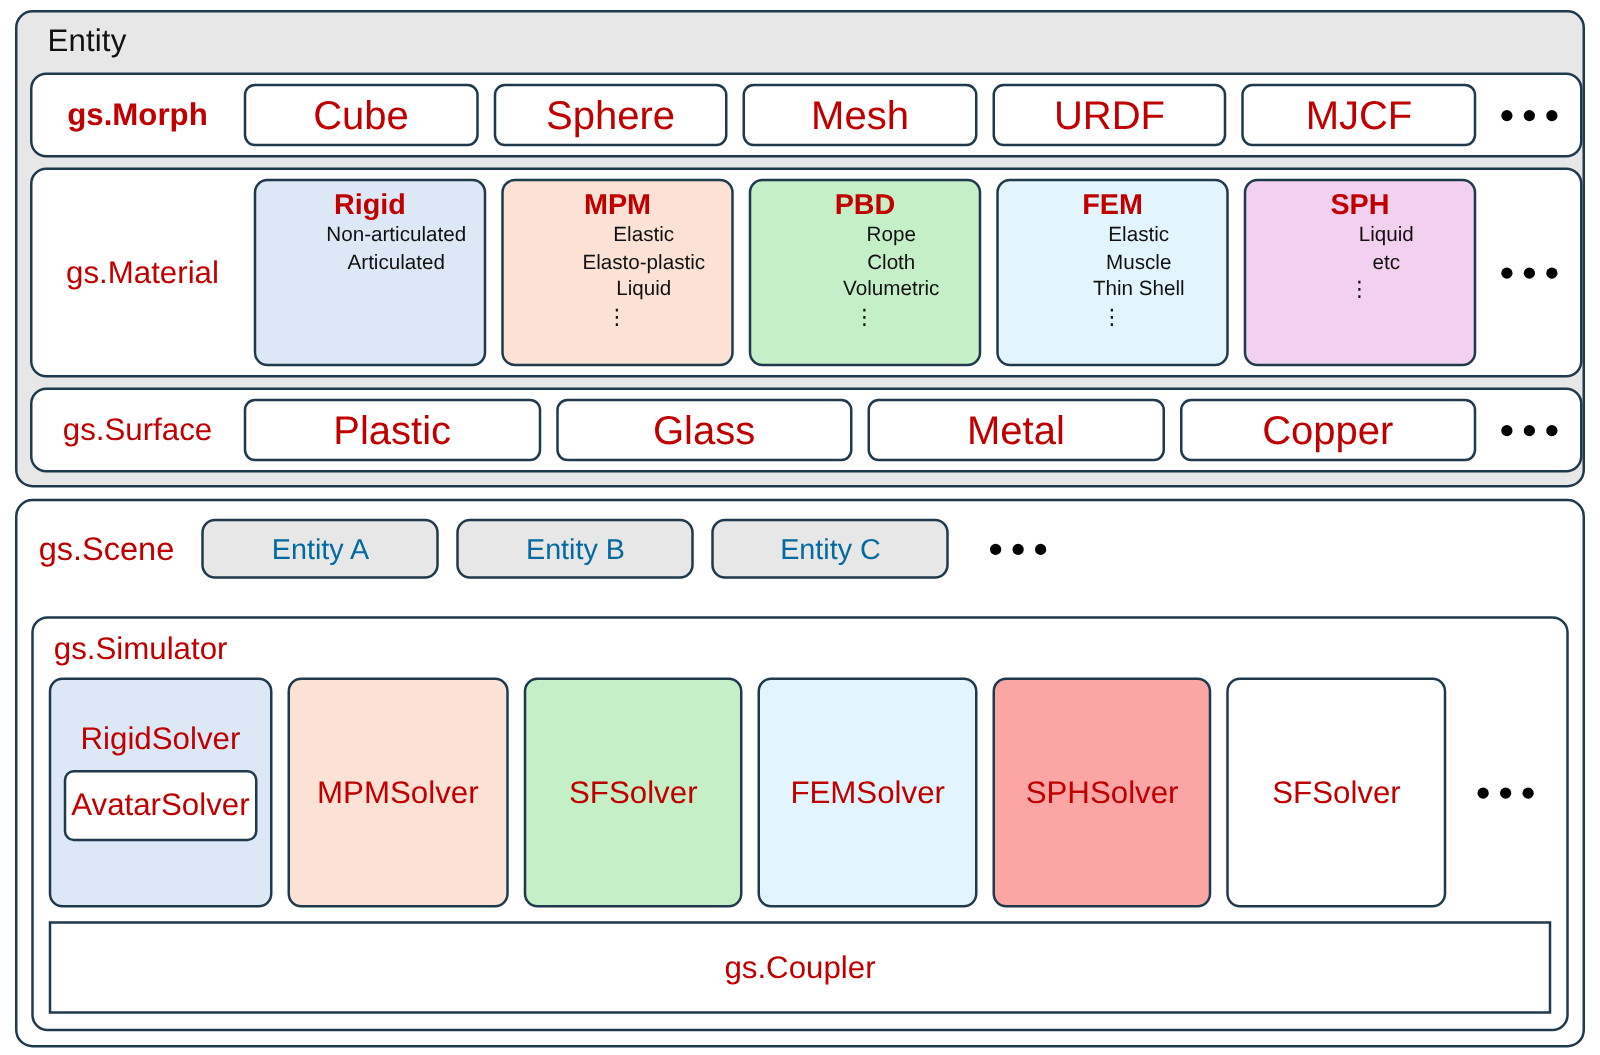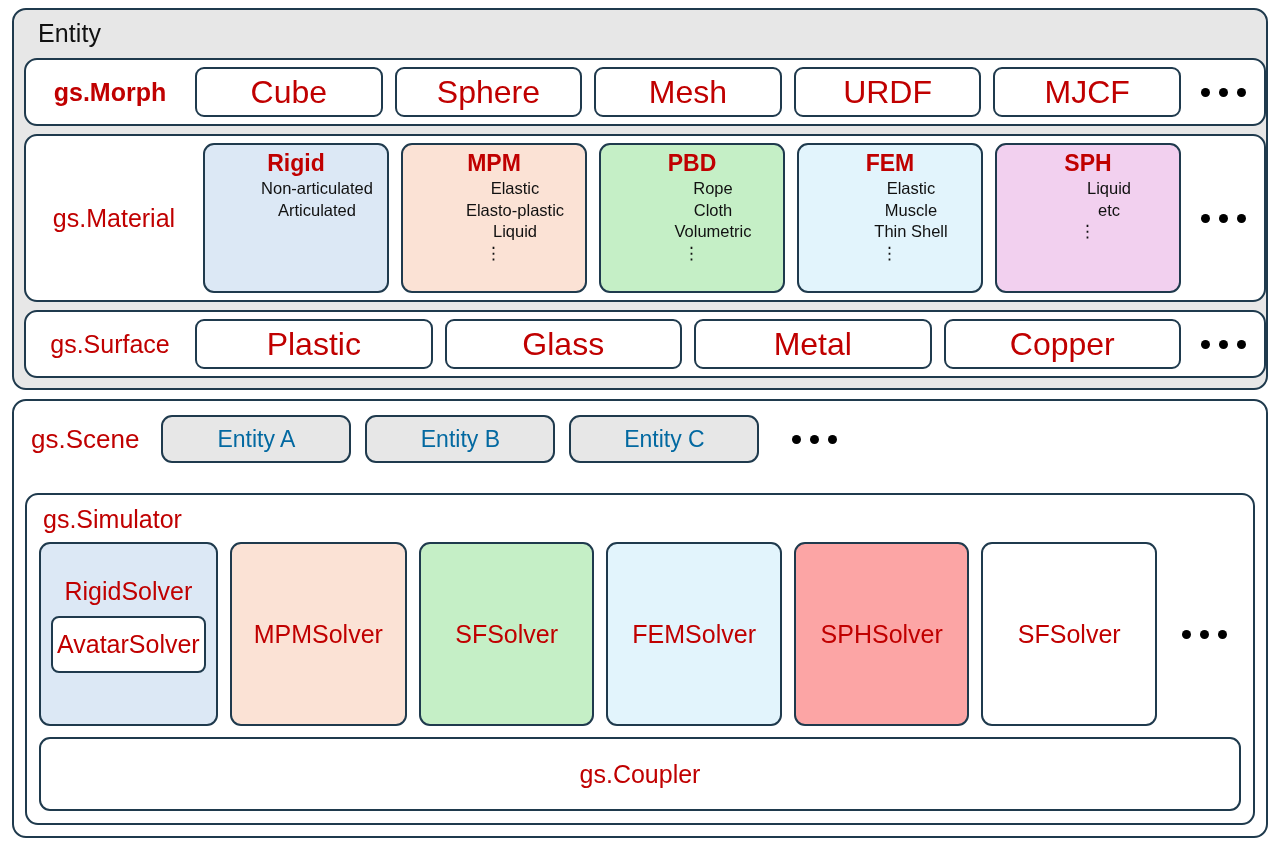--- a/index.html
+++ b/index.html
@@ -236,21 +236,21 @@
     align-items: center;
     justify-content: center;
   }
   .solver-row .ellipsis { width: 72px; }
 
   .coupler {
     margin-top: 11px;
     height: 74px;
     flex: 0 0 auto;
     border: 2.5px solid #1f3a4d;
-    border-radius: 11px;
+    border-radius: 0;
     background: #ffffff;
     color: #c00000;
     font-size: 25px;
     display: flex;
     align-items: center;
     justify-content: center;
     box-sizing: border-box;
   }
 </style>
 </head>

